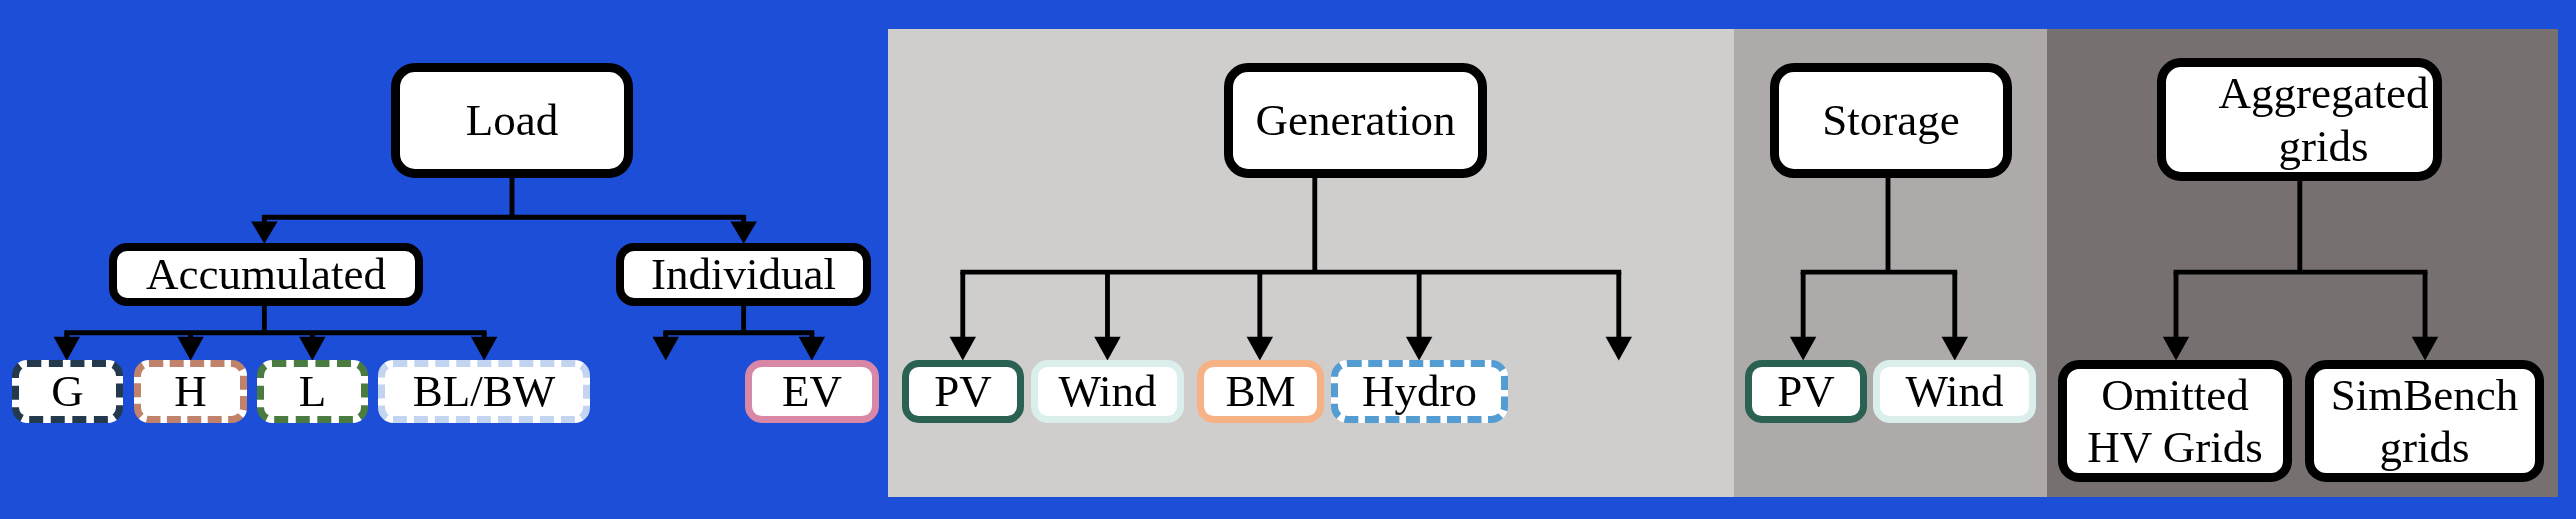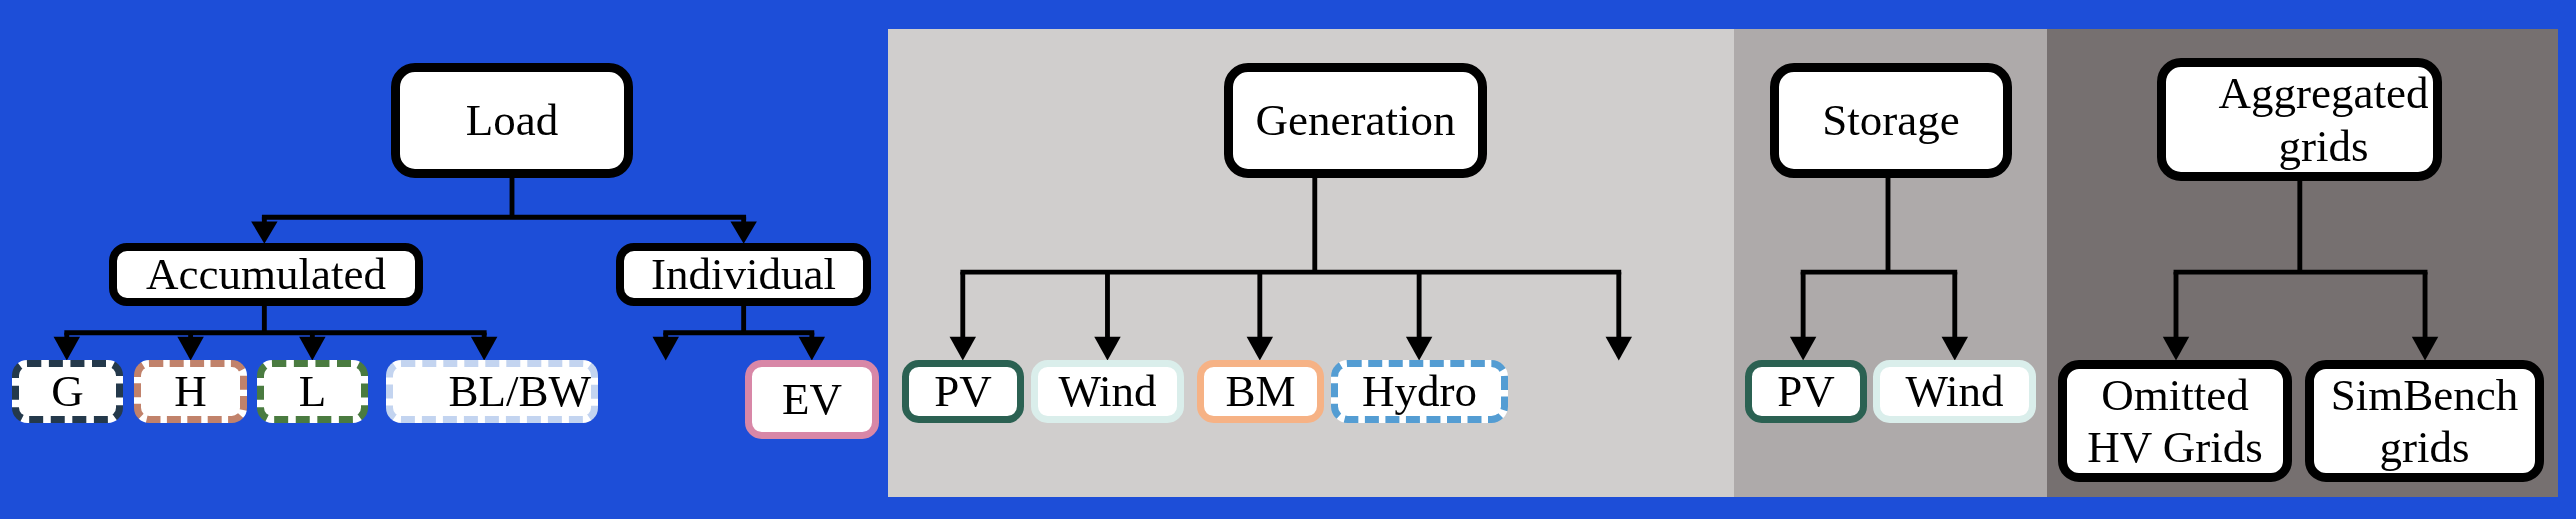--- a/index.html
+++ b/index.html
@@ -22,23 +22,23 @@
     color:#000;font-size:45px;
   }
   .node .lbl{white-space:pre-line;text-align:center;line-height:1.16;display:block;}
   
   #n-load        {left:391px; top:63px;  width:242px;height:115px;border-width:9px;border-radius:24px;}
   #n-accumulated {left:109px; top:243px; width:314px;height:63px; border-width:8.3px;border-radius:18px;}
   #n-individual  {left:616px; top:243px; width:255px;height:63px; border-width:8.3px;border-radius:18px;}
   #n-g           {left:12px;  top:360px; width:111px;height:63px; border-width:7px;border-radius:15.3px;}
   #n-h           {left:134px; top:360px; width:113px;height:63px; border-width:7px;border-radius:15.3px;}
   #n-l           {left:257px; top:360px; width:111px;height:63px; border-width:7px;border-radius:15.3px;}
-  #n-blbw        {left:386px; top:360px; width:212px;height:63px; border-width:7px;border-radius:15.3px;justify-content:flex-end;}
+  #n-blbw        {left:378px; top:360px; width:212px;height:63px; border-width:7px;border-radius:15.3px;}
   #n-hp          {left:600px; top:360px; width:132px;height:63px; border-width:8.3px;border-radius:16.7px;}
-  #n-ev          {left:745px;top:360px; width:134px;height:79px; border-width:7.7px;border-radius:16.7px;}
+  #n-ev          {left:745px;top:360px; width:134px;height:63px; border-width:7.7px;border-radius:16.7px;}
   #n-generation  {left:1224px;top:63px;  width:263px;height:115px;border-width:9px;border-radius:24px;}
   #n-pv-gen      {left:902px;top:360px; width:122px;height:63px; border-width:7.7px;border-radius:16.7px;}
   #n-wind-gen    {left:1031px;top:360px; width:153px;height:63px; border-width:7.7px;border-radius:16.7px;}
   #n-bm          {left:1197px;top:360px; width:127px;height:63px; border-width:7.7px;border-radius:16.7px;}
   #n-hydro       {left:1331px;top:360px; width:177px;height:63px; border-width:7px;border-radius:16.7px;}
   #n-conventional{left:1516px;top:360px; width:207px;height:122px;border-width:7.7px;border-radius:19.5px;}
   #n-storage     {left:1770px;top:63px;  width:242px;height:115px;border-width:9px;border-radius:24px;}
   #n-pv-sto      {left:1745px;top:360px; width:122px;height:63px; border-width:7.7px;border-radius:16.7px;}
   #n-wind-sto    {left:1873px;top:360px; width:163px;height:63px; border-width:7.7px;border-radius:16.7px;}
   #n-aggregated  {left:2157px;top:58px;  width:285px;height:123px;border-width:9px;border-radius:24px;padding-left:48px;}

